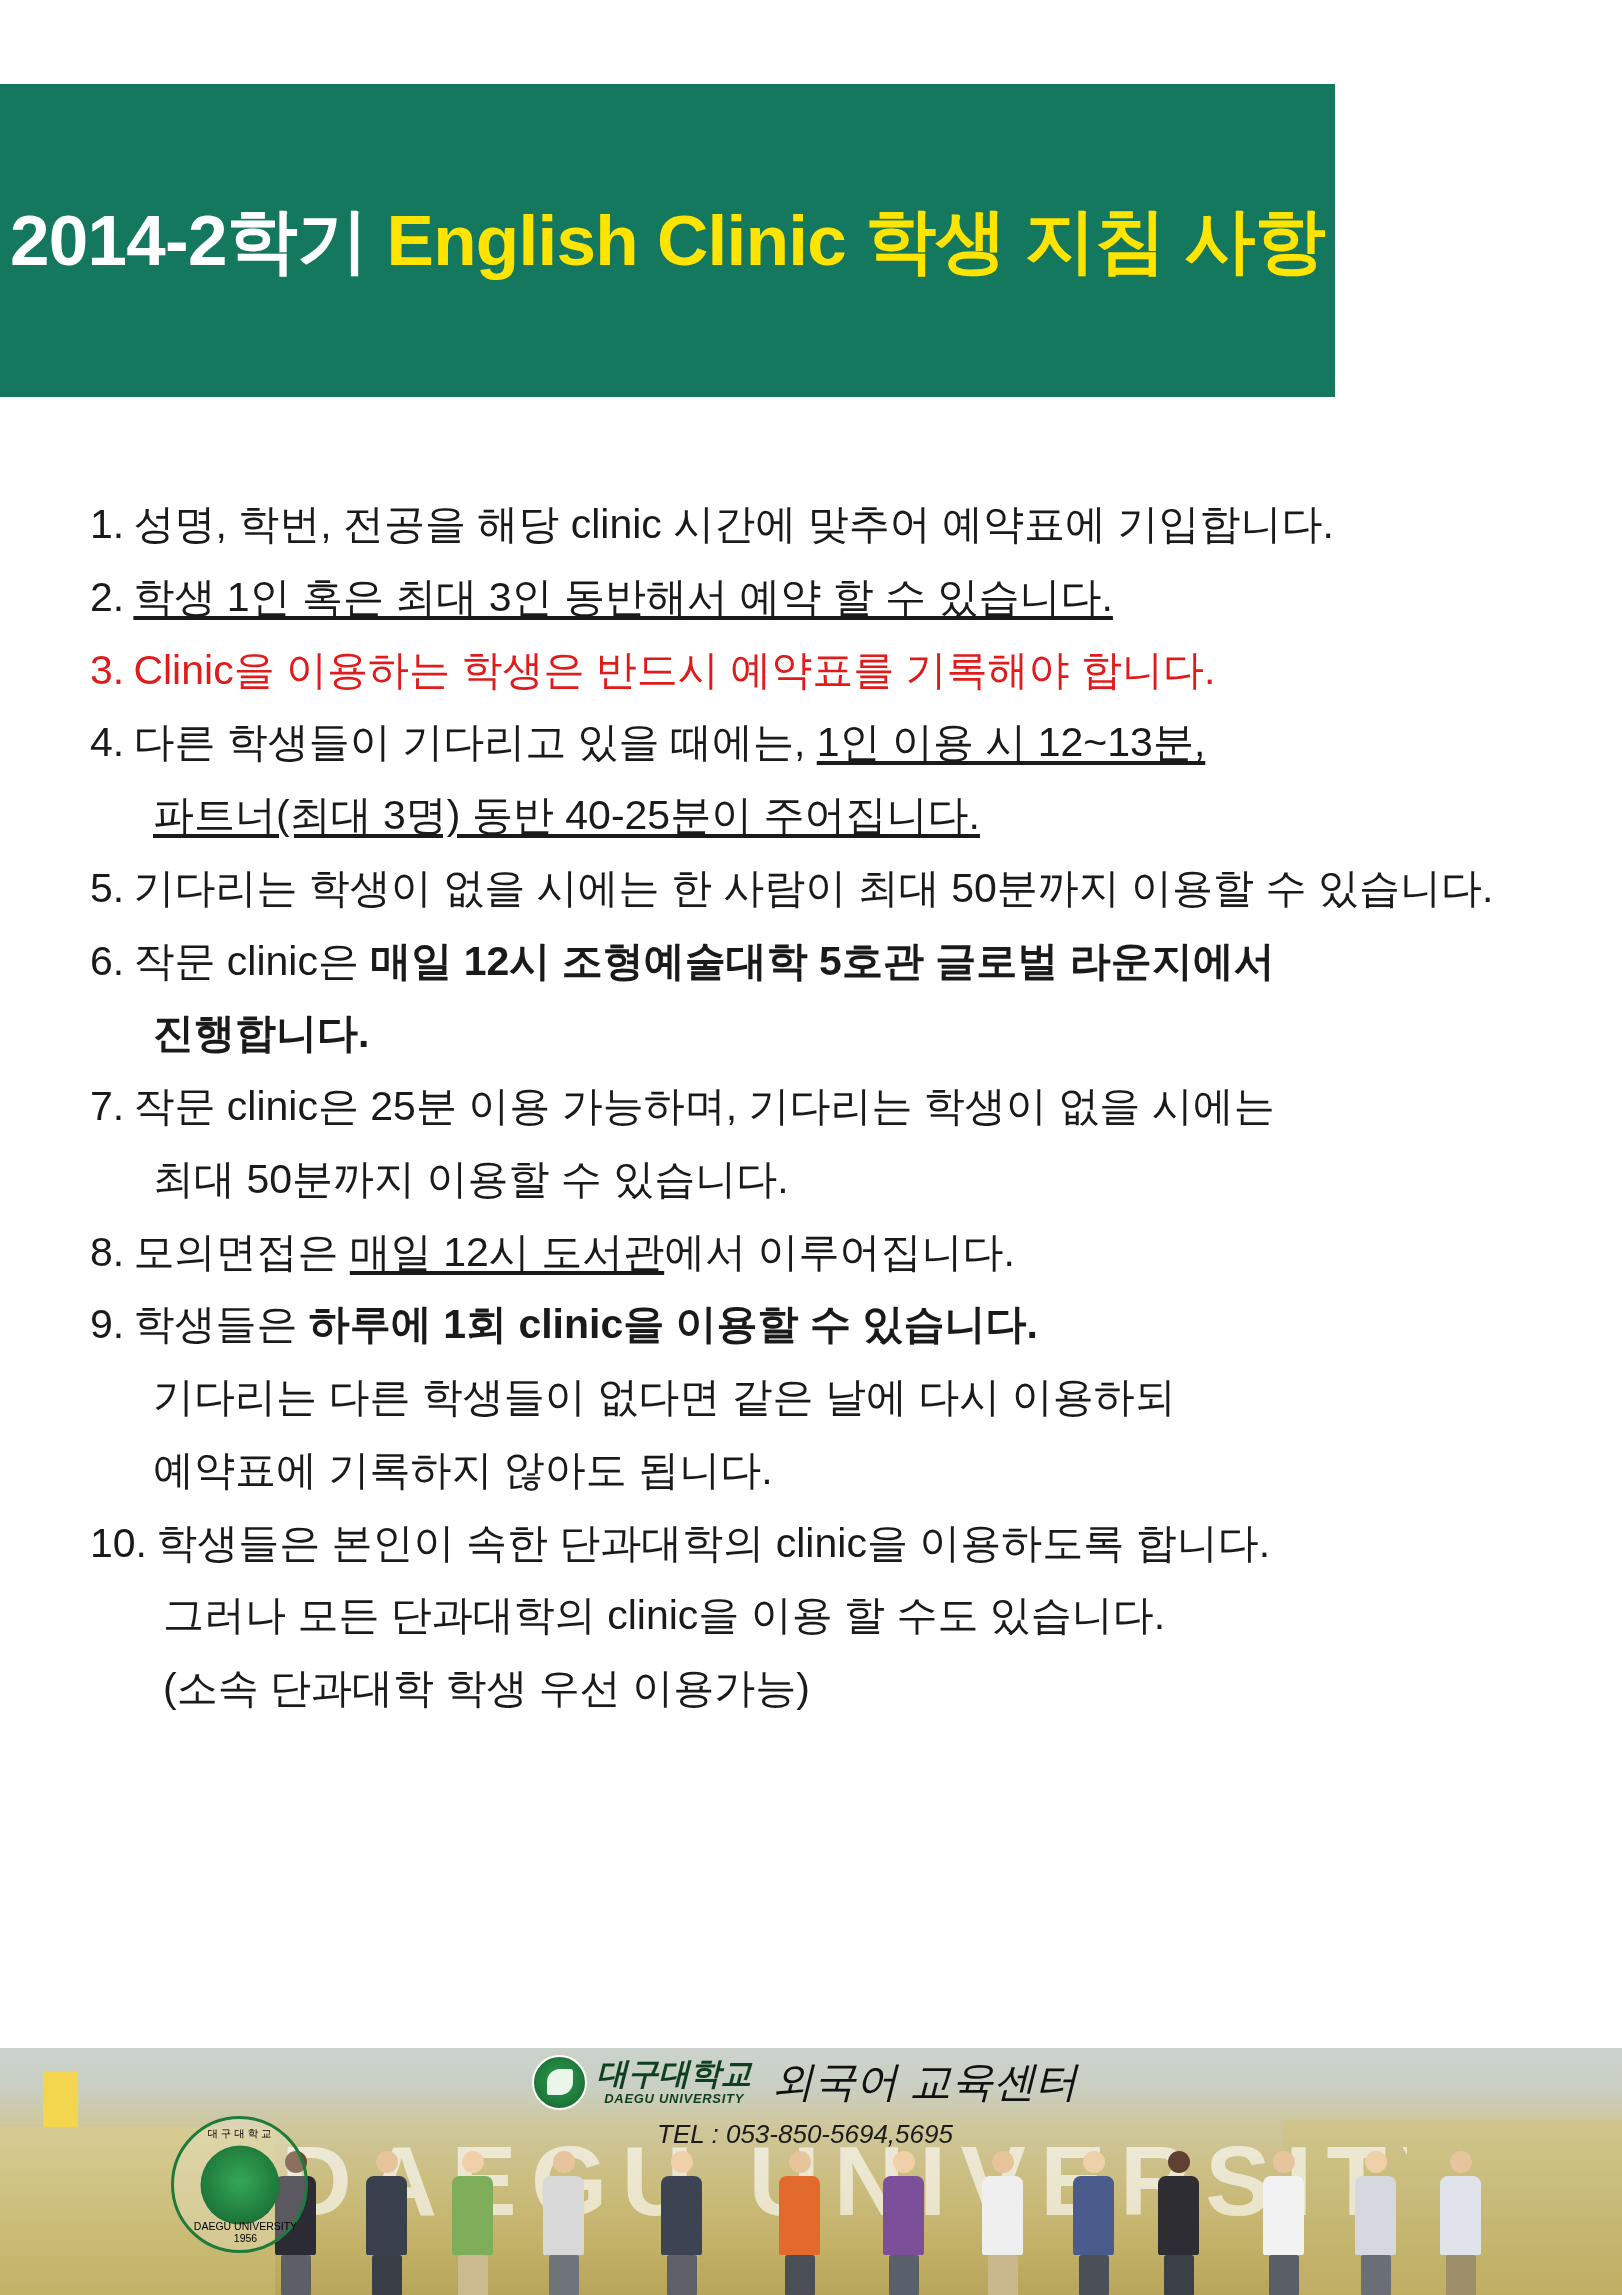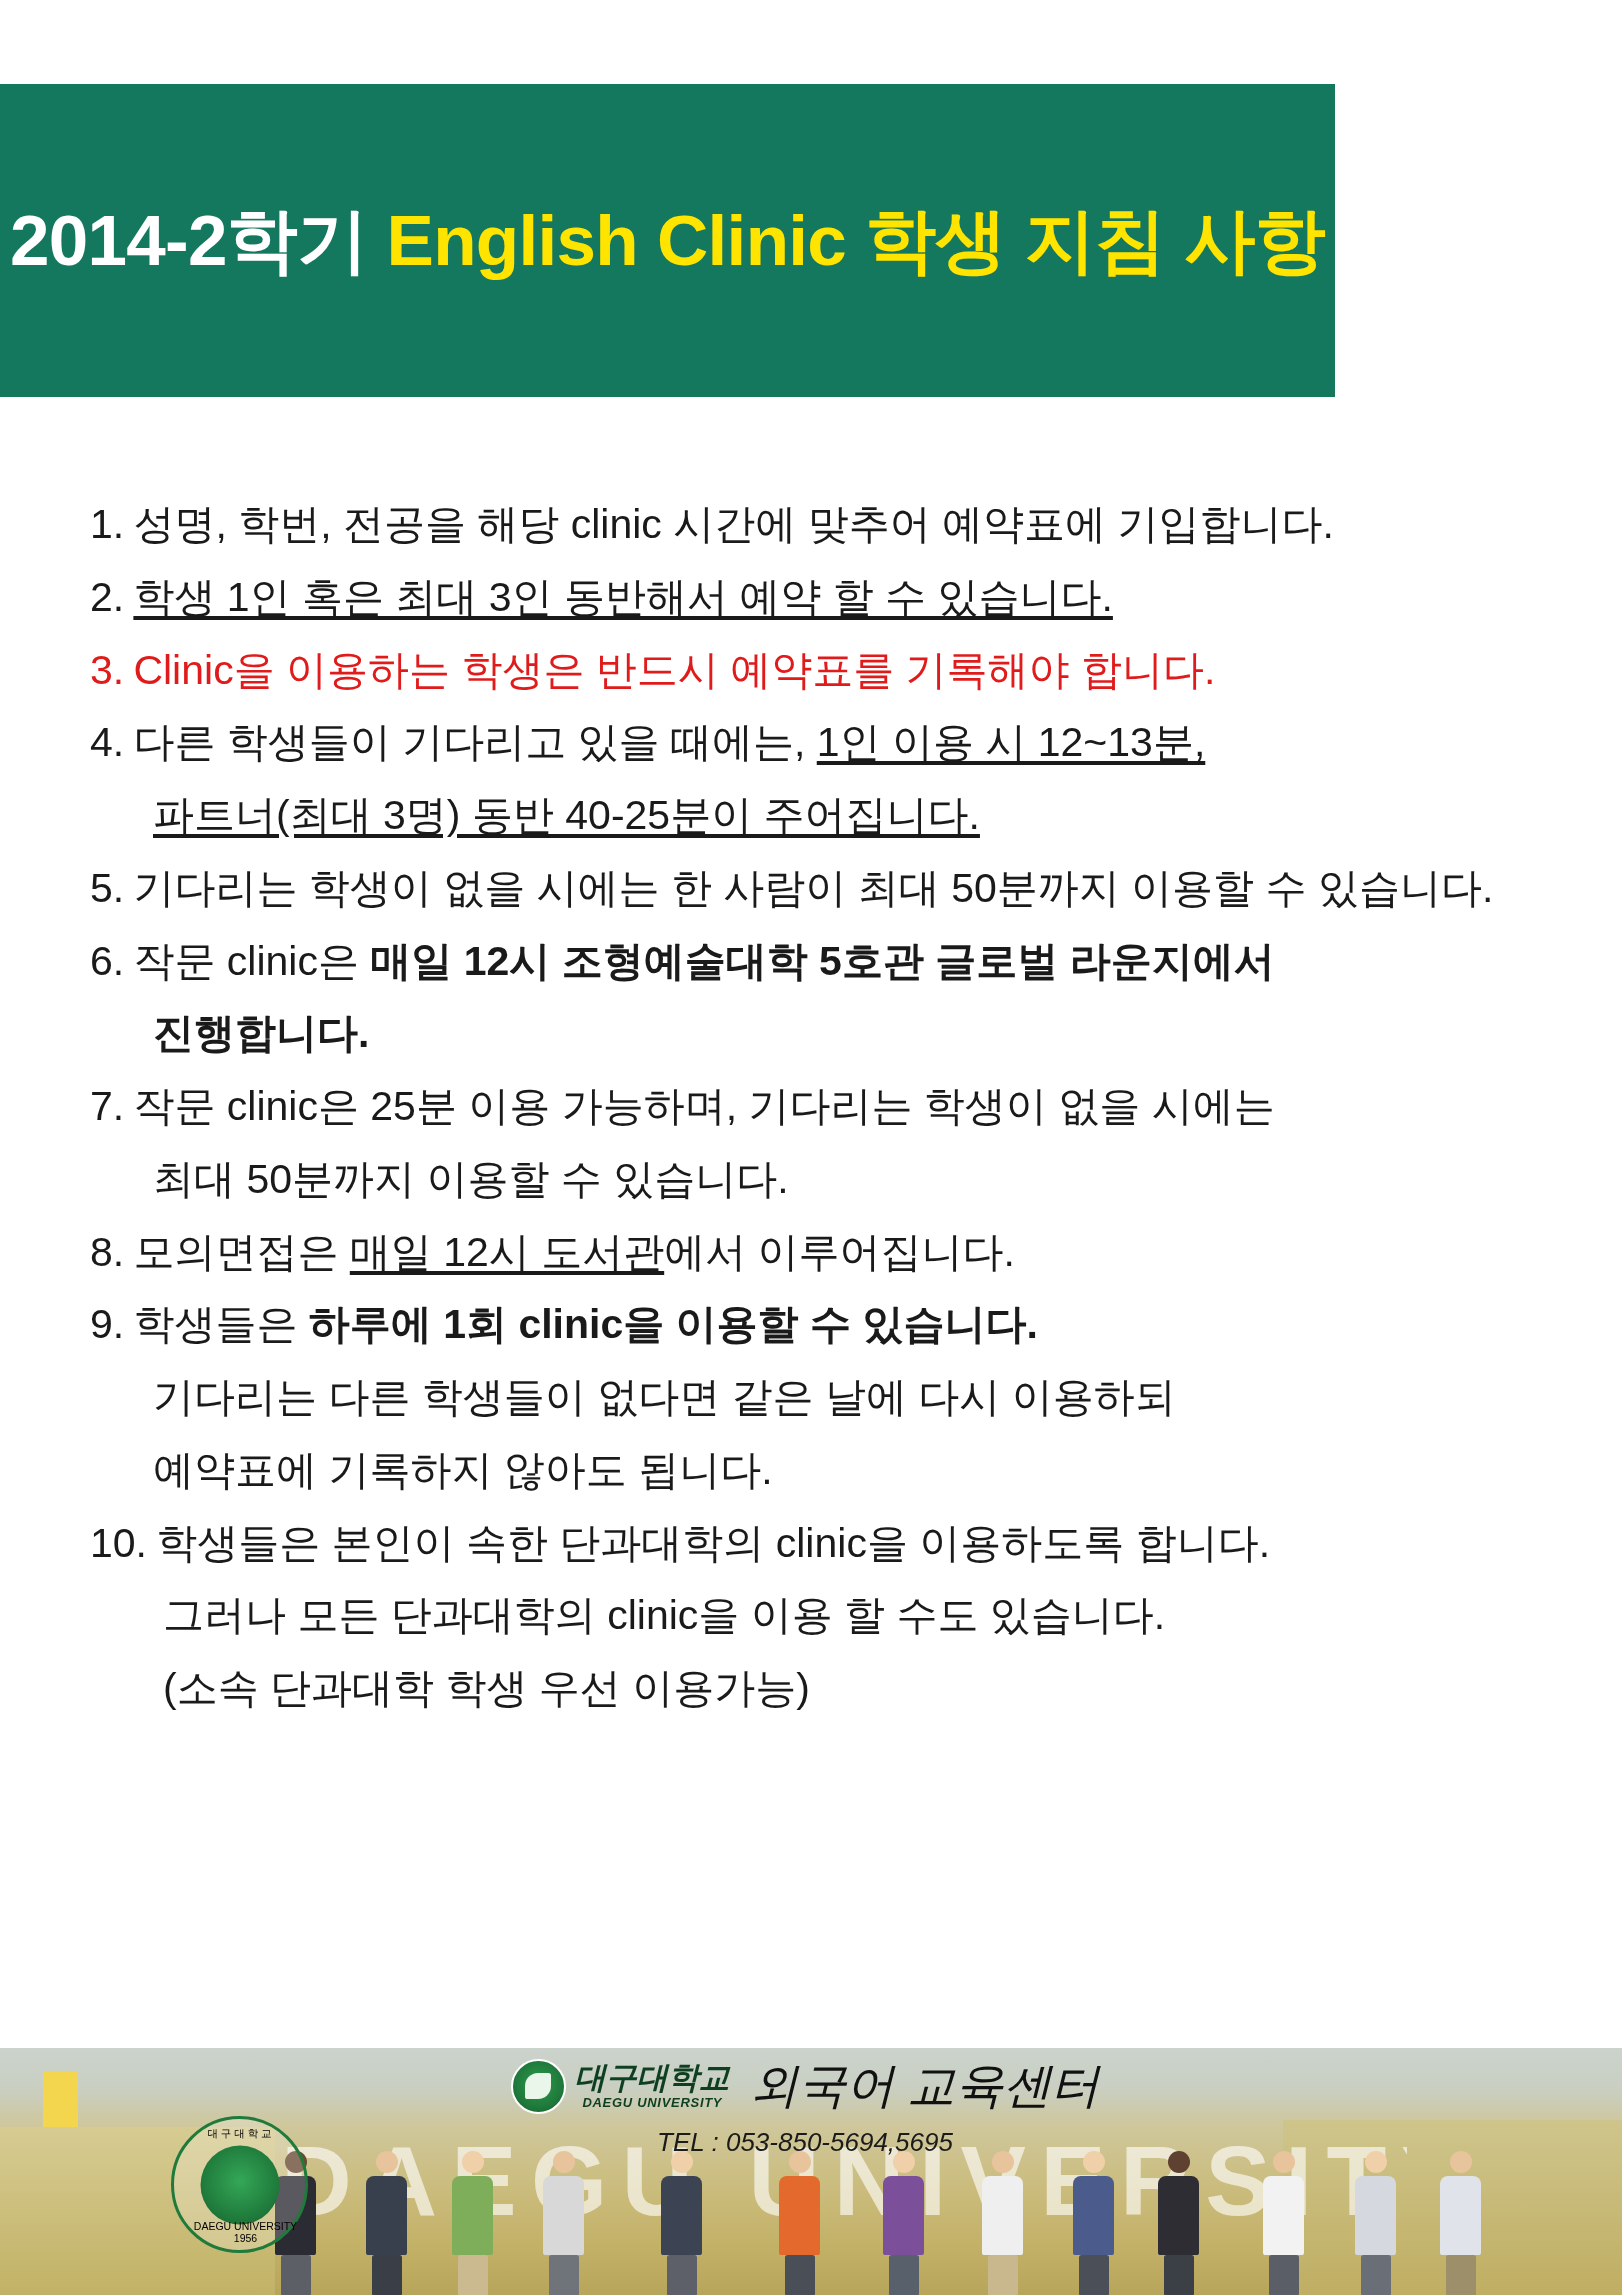--- a/index.html
+++ b/index.html
@@ -227,21 +227,21 @@
     line-height: 1;
   }
   .logo-en {
     font-size: 13px;
     font-weight: bold;
     color: #0f3f21;
     letter-spacing: 0.7px;
     margin-top: 2.6px;
   }
   .center-name {
-    font-size: 48px;
+    font-size: 42px;
     color: #111111;
     margin-left: 11px;
   }
   .footer-tel {
     margin-top: 9.2px;
     font-size: 26px;
     color: #1b1b1b;
     text-align: center;
   }
   .big-seal {

